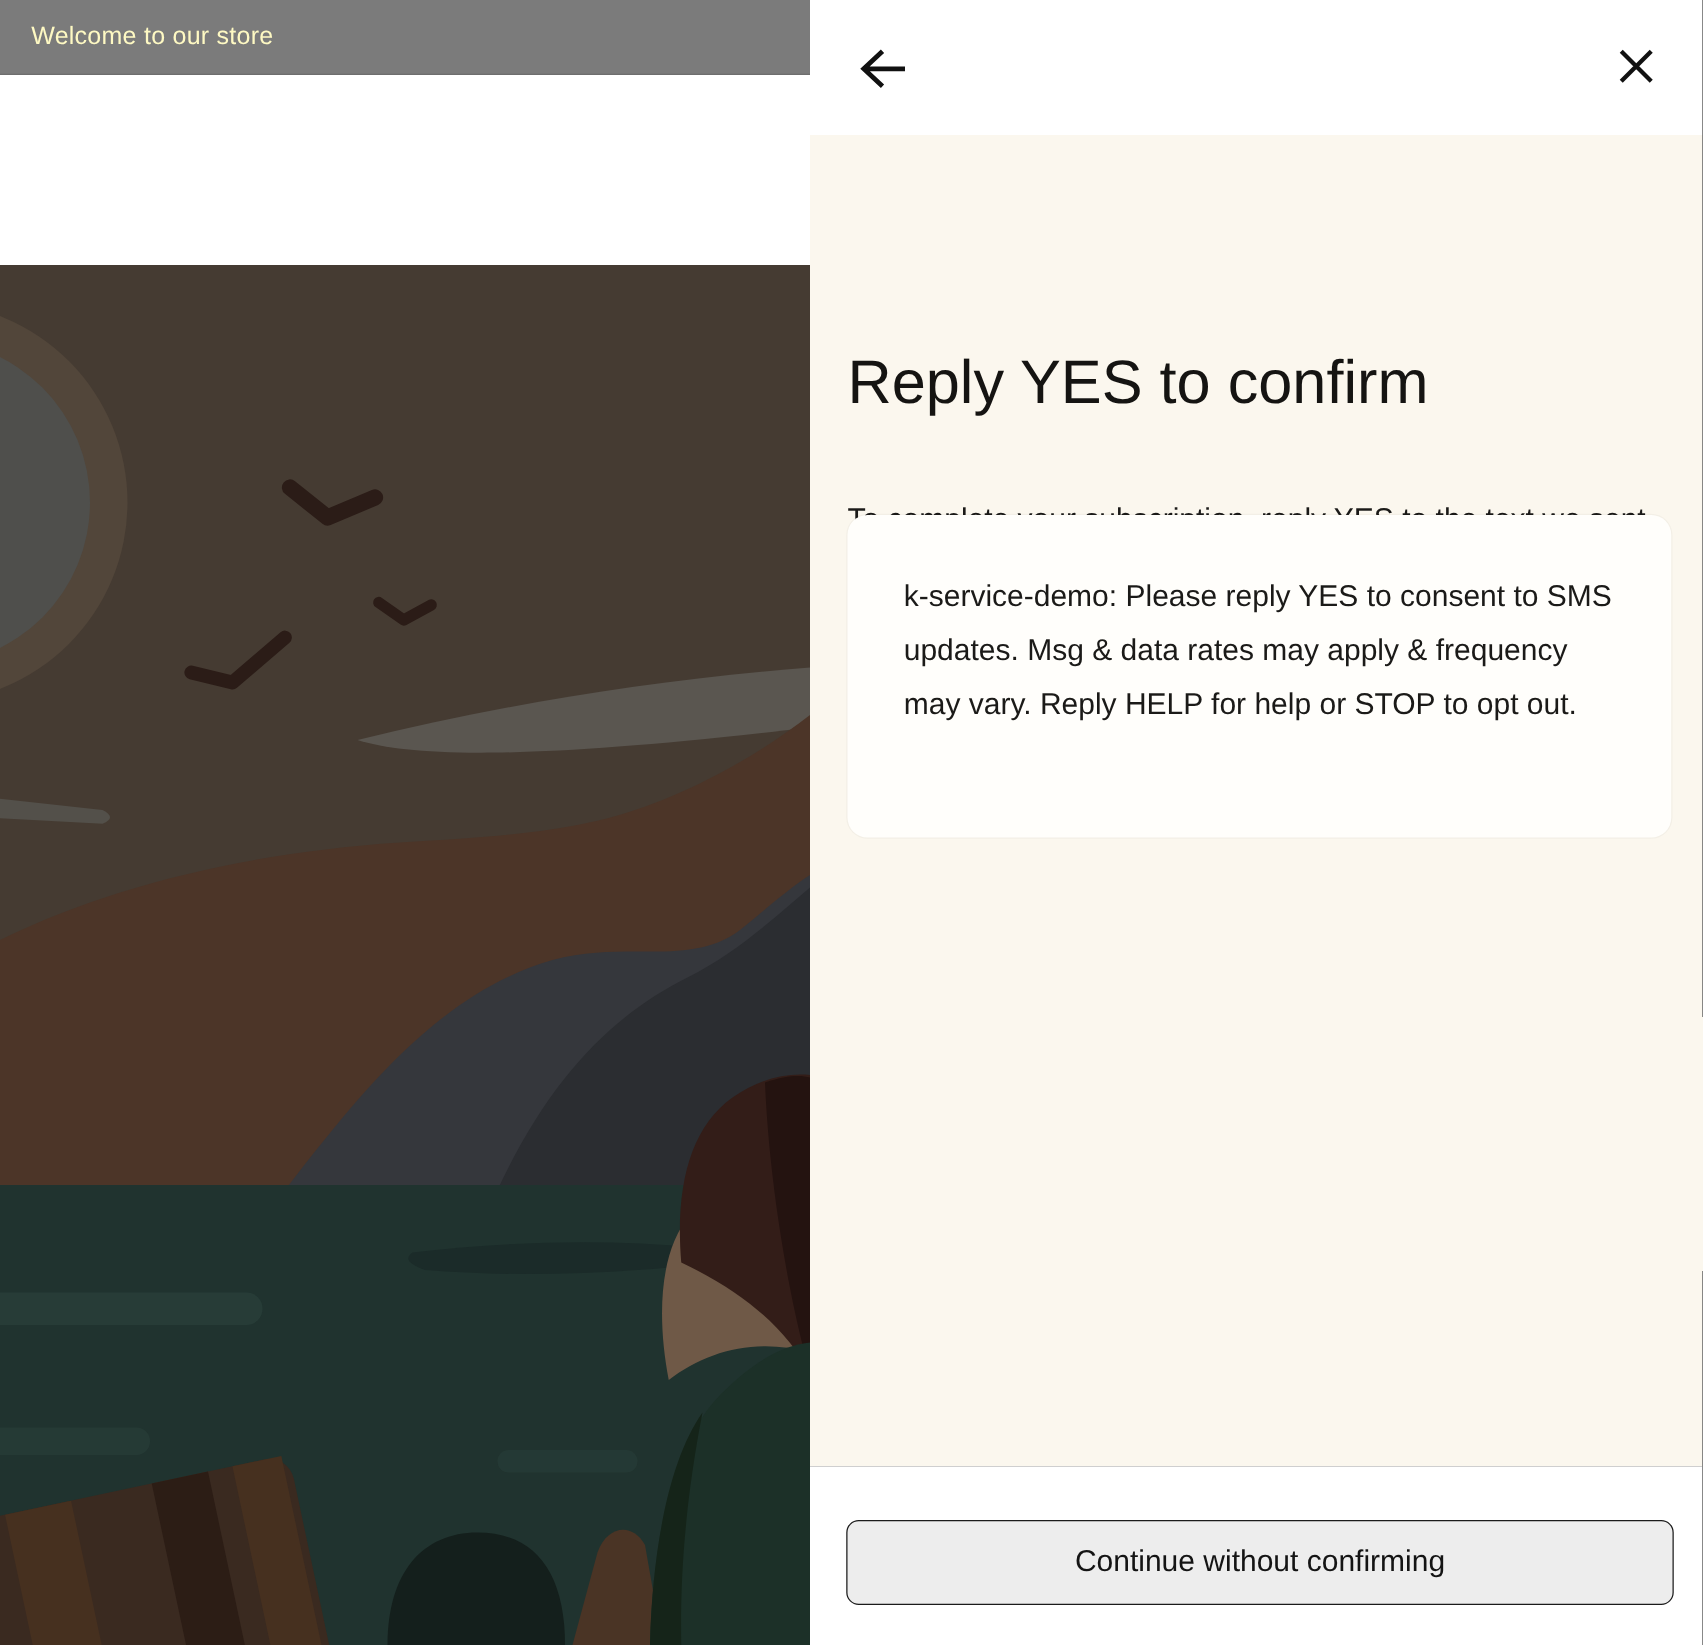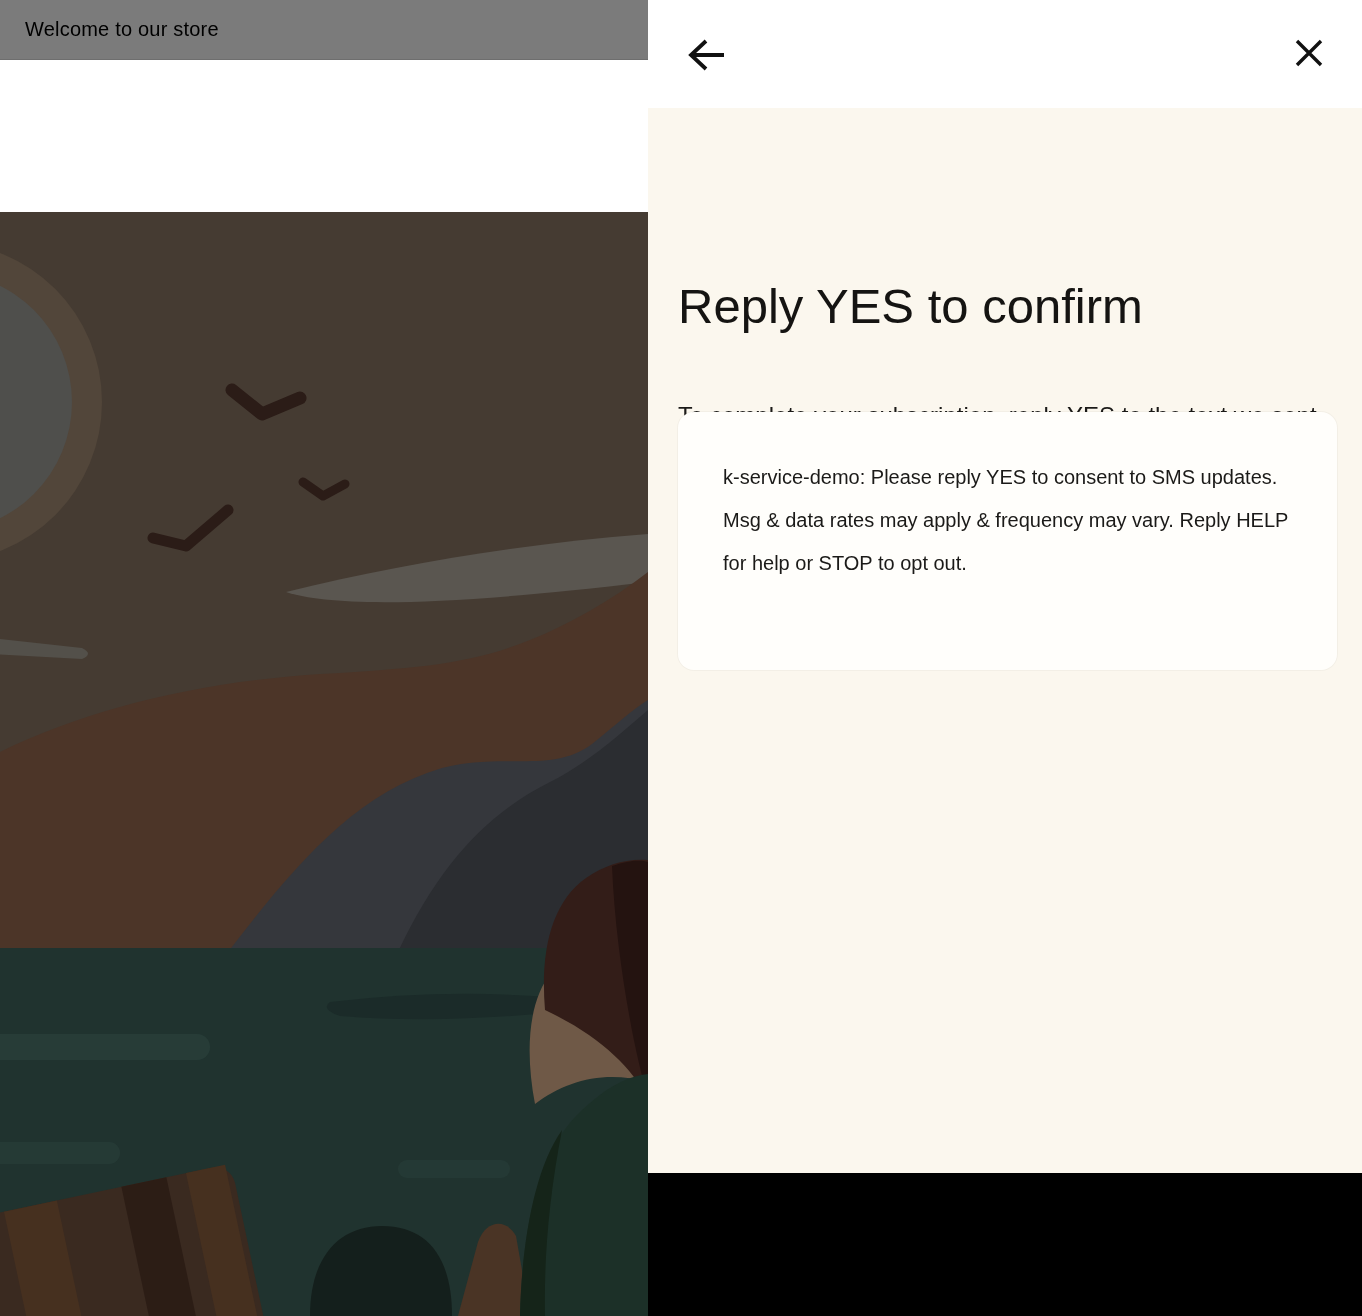--- a/index.html
+++ b/index.html
@@ -7,21 +7,21 @@
   body { font-family: "Liberation Sans", sans-serif; background:#fff; }
   .screen { position:relative; width:1362px; height:1316px; overflow:hidden; }
 
   
   .store-page { position:absolute; left:0; top:0; width:648px; height:1316px; overflow:hidden; }
   .announcement-bar {
     position:absolute; left:0; top:0; width:100%; height:60px;
     background:#7b7b7b; border-bottom:1px solid #6e6e6e;
     display:flex; align-items:center; padding-left:25px;
   }
-  .announcement-bar span { font-size:20px; color:#000000; letter-spacing:.2px; }
+  .announcement-bar span { font-size:20px; color:#fef9c3; letter-spacing:.2px; }
   .store-header { position:absolute; left:0; top:61px; width:100%; height:151px; background:#7b7b7b; }
   .locale { position:absolute; left:458px; top:126px; font-size:24px; color:#2b2b2b; white-space:nowrap; }
 
   .hero { position:absolute; left:0; top:212px; width:648px; height:1104px; overflow:hidden; background:#453b32; }
   .hero svg { position:absolute; left:0; top:0; }
 
   
   .modal { position:absolute; left:648px; top:0; width:714px; height:1316px; background:#000000; }
   .modal-header { position:absolute; left:0; top:0; width:100%; height:108px; background:#ffffff; }
   .icon-btn { position:absolute; background:none; border:none; cursor:pointer; padding:4px; }
@@ -36,21 +36,21 @@
   .modal-desc {
     position:absolute; left:30px; top:286px; width:655px;
     font-size:24px; line-height:43px; color:#1b1a18;
   }
   .message-card {
     position:absolute; left:30px; top:304px; width:659px; min-height:258px;
     background:#fffefb; border-radius:16px; padding:44px 45px;
     box-shadow:0 0 0 1px rgba(0,0,0,0.03);
   }
   .modal-body { position:absolute; left:0; top:108px; width:714px; height:1065px; background:#fbf7ee; }
-  .message-card p { font-size:20px; line-height:43px; color:#1b1a18; }
+  .message-card p { font-size:24px; line-height:43px; color:#1b1a18; }
 
   .modal-footer { position:absolute; left:0; top:1173px; width:714px; height:143px; background:#ffffff; }
   .continue-btn {
     position:absolute; left:29px; top:43px; width:662px; height:68px;
     background:#ededed; border:1.5px solid #1b1b1b; border-radius:10px;
     font-family:"Liberation Sans", sans-serif;
     font-size:24px; color:#141414; cursor:pointer;
   }
 </style>
 </head>
@@ -144,15 +144,18 @@
     </div>
 
     <div class="modal-body">
       <h2 class="modal-title">Reply YES to confirm</h2>
       <p class="modal-desc">To complete your subscription, reply YES to the text we sent.</p>
       <div class="message-card">
         <p>k-service-demo: Please reply YES to consent to SMS updates. Msg &amp; data rates may apply &amp; frequency may vary. Reply HELP for help or STOP to opt out.</p>
       </div>
     </div>
 
+    <div class="modal-footer">
+      <button class="continue-btn">Continue without confirming</button>
+    </div>
 
   </aside>
 </div>
 
 </body></html>

